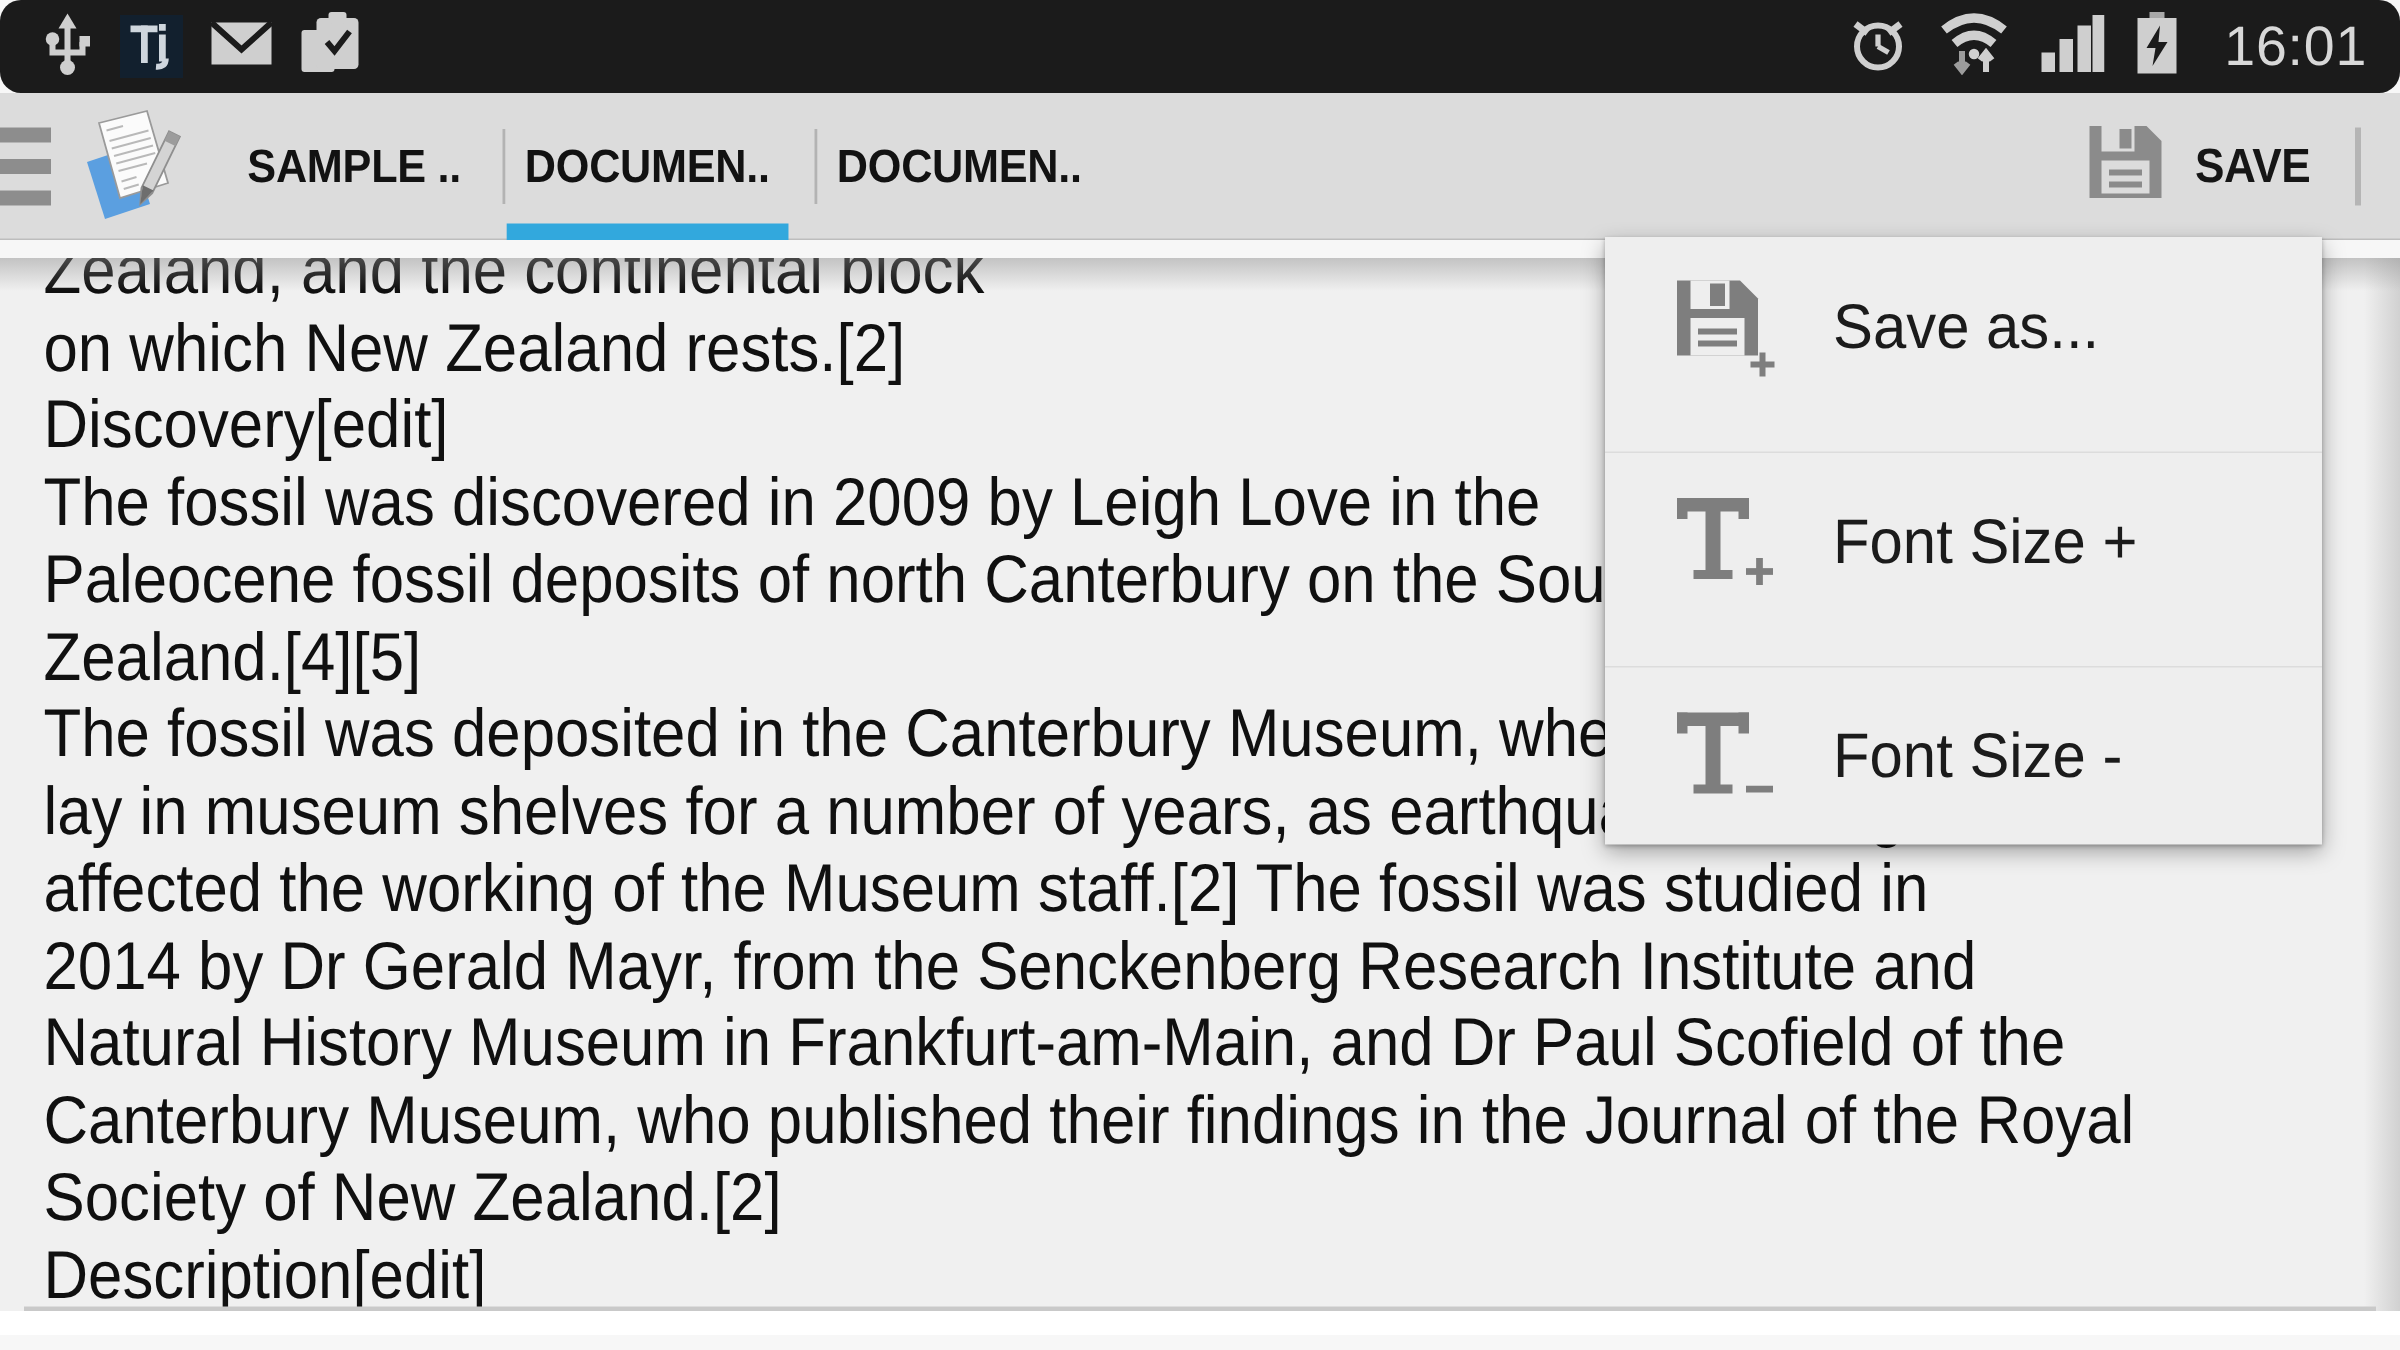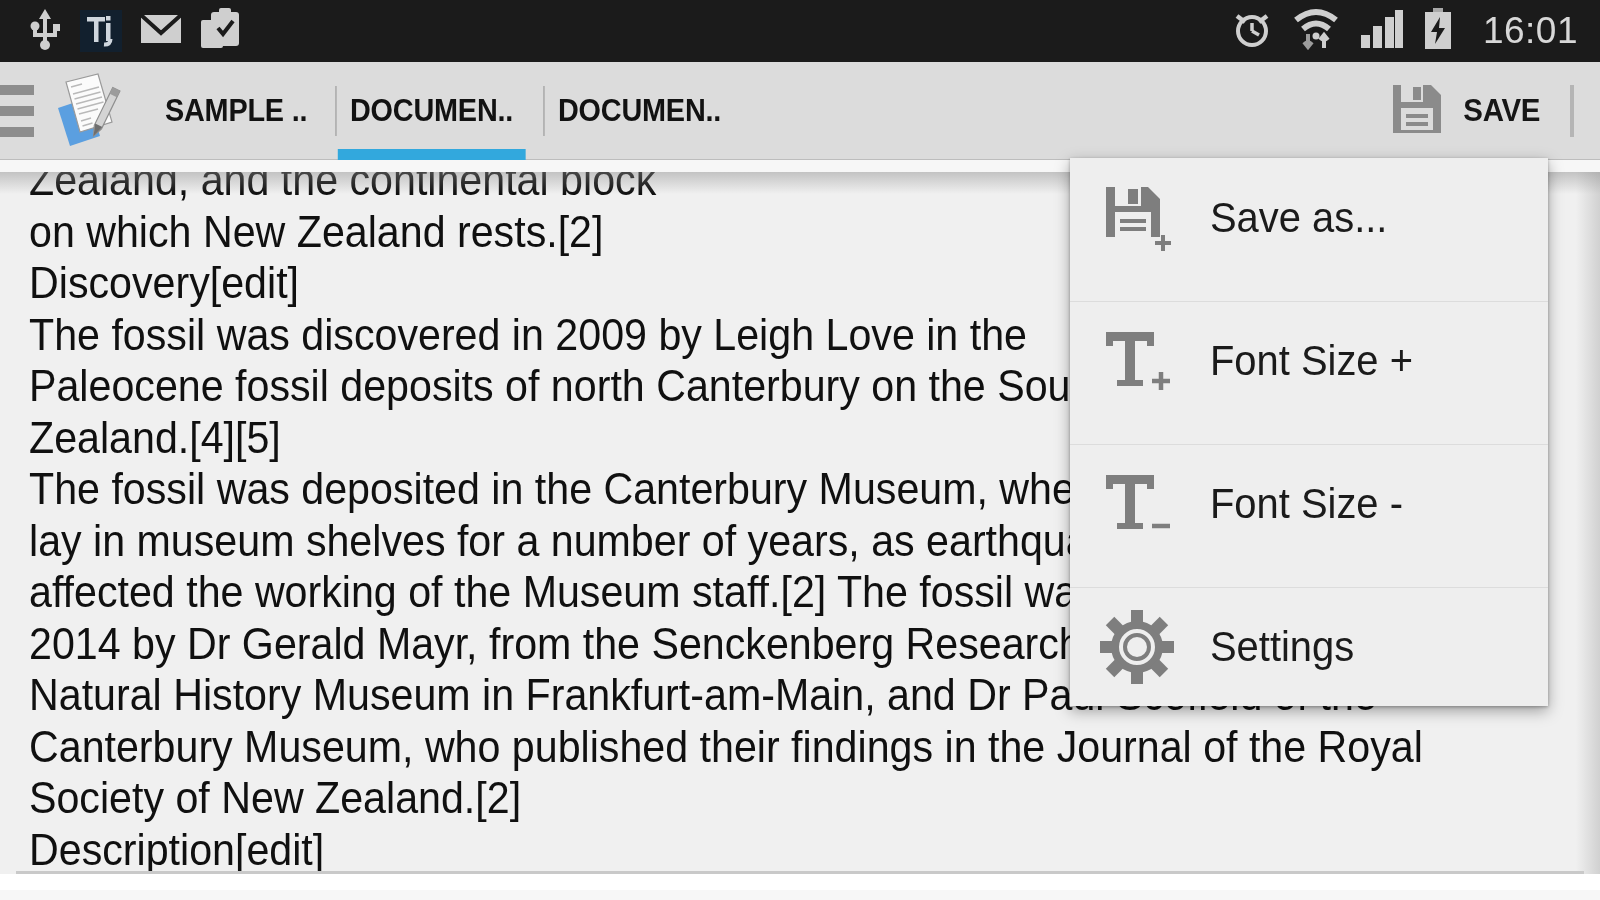--- a/index.html
+++ b/index.html
@@ -16,20 +16,21 @@
     background:#f7f7f7;
   }
 
   
   #statusbar {
     position:absolute; left:0; top:0;
     width:1600px; height:62px;
     background:#1b1b1b;
     display:flex; align-items:center;
     padding:0 22px 0 28px;
+    border-radius:14px;
   }
   #sb-left { display:flex; align-items:center; gap:18px; }
   #sb-right { margin-left:auto; display:flex; align-items:center; gap:20px; }
   .sbicon { display:block; }
   #sb-clock {
     color:#d8d8d8;
     font-size:37px;
     font-weight:400;
     letter-spacing:0.5px;
     margin-left:10px;
@@ -179,21 +180,21 @@
     position:absolute;
     left:1070px; top:158px;
     width:478px;
     background:#eeeeee;
     z-index:20;
     box-shadow:0 5px 14px rgba(0,0,0,0.34), 0 1px 3px rgba(0,0,0,0.28);
   }
   .menu-item {
     display:flex; align-items:center;
     height:119px;
-    padding-left:28px;
+    padding-left:40px;
     position:relative;
   }
   .menu-item + .menu-item { border-top:1px solid #dcdcdc;margin-top:24px; }
   .menu-icon {
     width:78px; height:78px;
     flex:0 0 auto;
     display:flex; align-items:center; justify-content:center;
     position:relative;
   }
   .menu-label {
@@ -429,36 +430,16 @@
           <rect x="8" y="10" width="7" height="14" fill="#7e7e7e"></rect>
           <rect x="49" y="10" width="7" height="14" fill="#7e7e7e"></rect>
           <rect x="27" y="12" width="10" height="50" fill="#7e7e7e"></rect>
           <rect x="19" y="58" width="26" height="6" fill="#7e7e7e"></rect>
           <line x1="54" y1="61" x2="72" y2="61" stroke="#7e7e7e" stroke-width="4.5"></line>
         </svg>
       </span>
       <span class="menu-label">Font Size -</span>
     </div>
 
-    <div class="menu-item">
-      <span class="menu-icon">
-        <svg width="78" height="78" viewBox="0 0 78 78">
-          <g fill="#7e7e7e">
-            <circle cx="39" cy="39" r="26"></circle>
-            <rect x="33" y="2" width="12" height="14"></rect>
-            <rect x="33" y="62" width="12" height="14"></rect>
-            <rect x="2" y="33" width="14" height="12"></rect>
-            <rect x="62" y="33" width="14" height="12"></rect>
-            <rect x="11" y="11" width="12" height="14" transform="rotate(-45 17 18)"></rect>
-            <rect x="55" y="11" width="12" height="14" transform="rotate(45 61 18)"></rect>
-            <rect x="11" y="53" width="12" height="14" transform="rotate(45 17 60)"></rect>
-            <rect x="55" y="53" width="12" height="14" transform="rotate(-45 61 60)"></rect>
-          </g>
-          <circle cx="39" cy="39" r="16" fill="none" stroke="#eeeeee" stroke-width="4"></circle>
-          <circle cx="39" cy="39" r="10" fill="#eeeeee"></circle>
-        </svg>
-      </span>
-      <span class="menu-label">Settings</span>
-    </div>
 
   </div>
 
 </div>
 
 </body></html>

